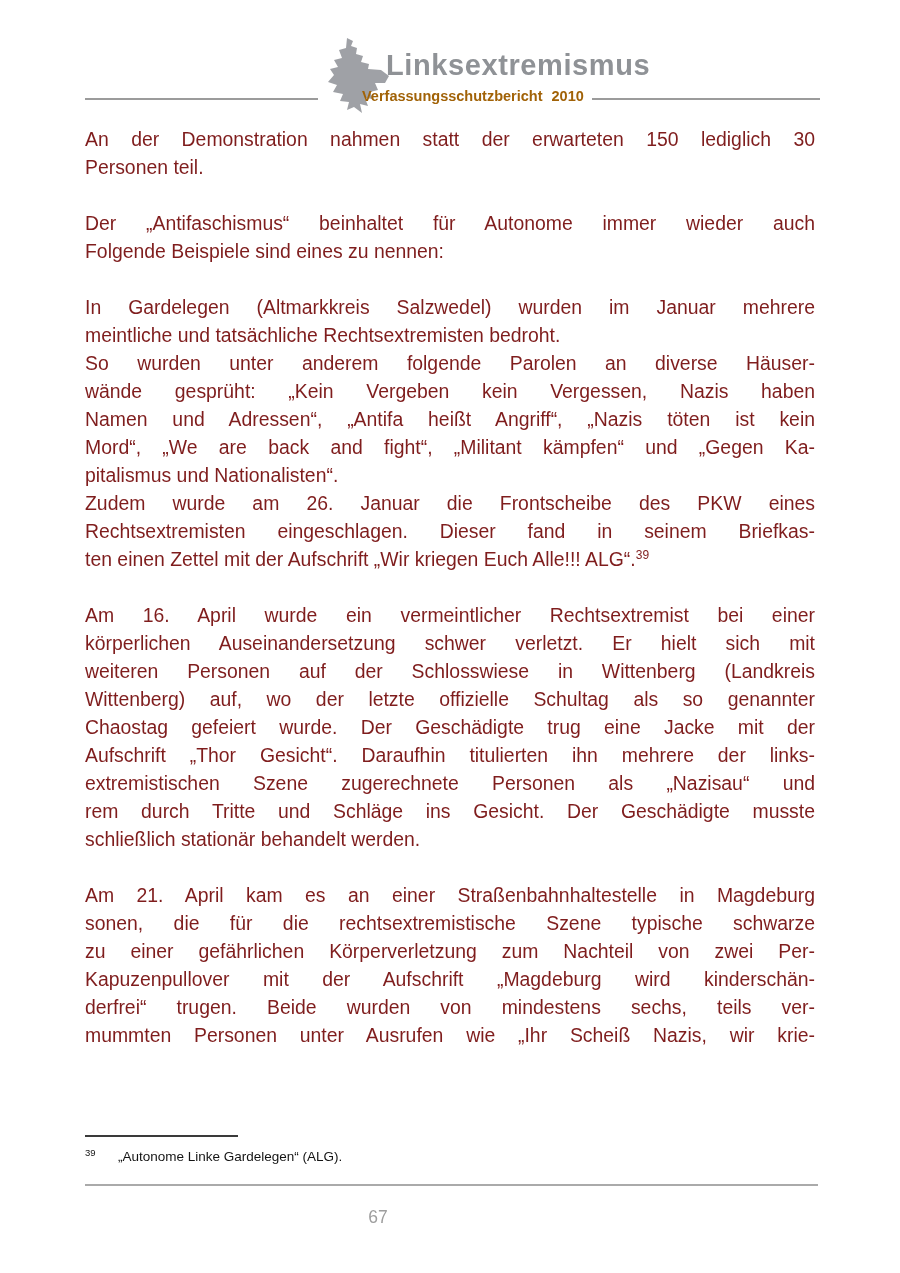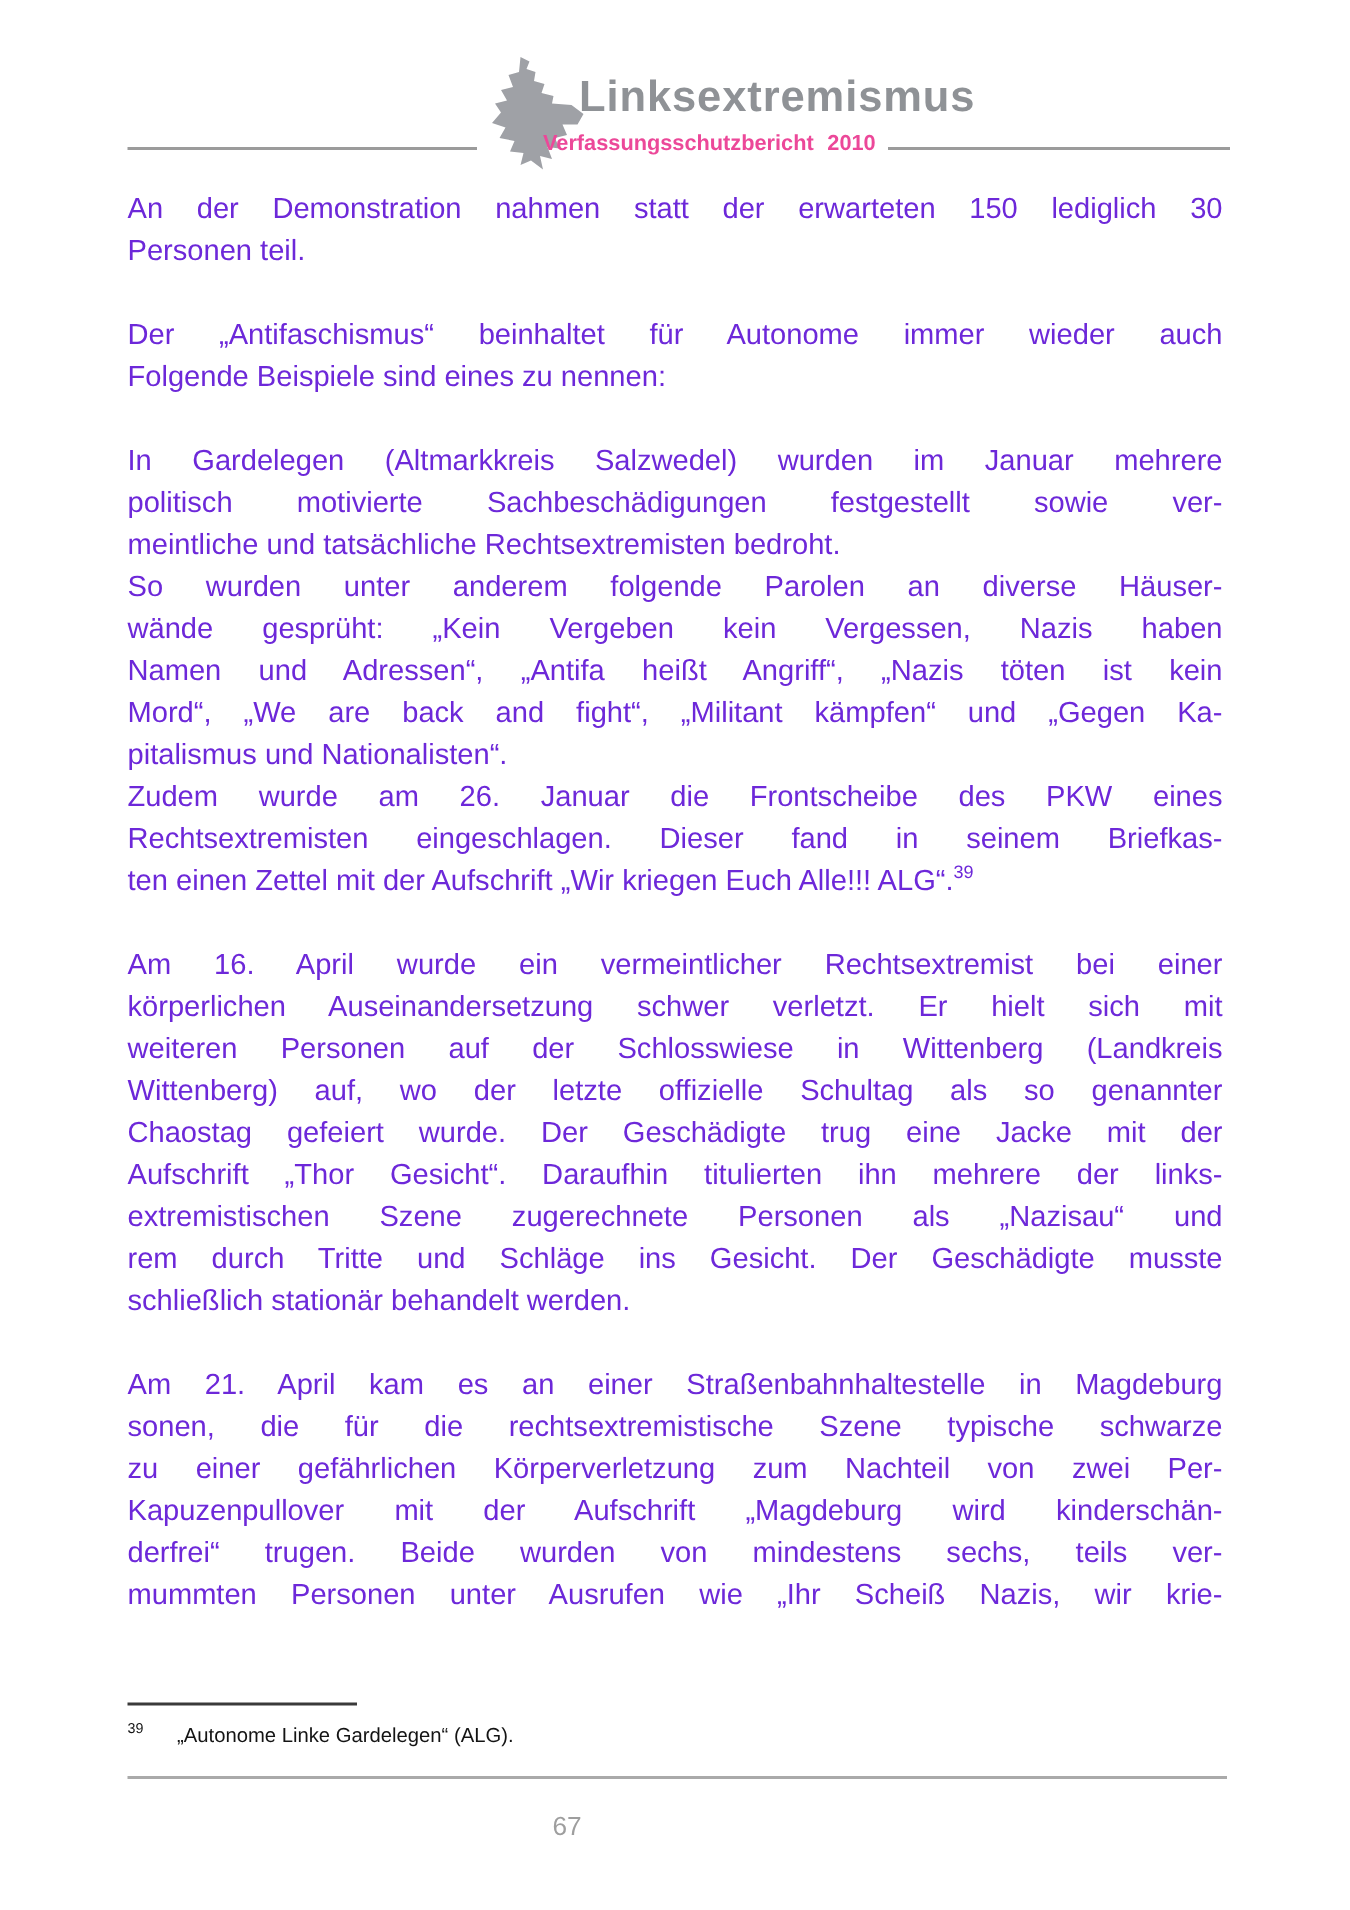--- a/index.html
+++ b/index.html
@@ -16,28 +16,28 @@
   .hdr-rule.left{left:85px;width:233px;}
   .hdr-rule.right{left:592px;width:228px;}
   .map-icon{position:absolute;left:321px;top:36px;width:72px;height:80px;}
   .hdr-title{
     position:absolute;left:386px;top:48px;
     font-size:29px;font-weight:bold;color:#8f9296;
     letter-spacing:0.6px;line-height:34px;white-space:nowrap;
   }
   .hdr-subtitle{
     position:absolute;left:362px;top:88px;
-    font-size:14.5px;font-weight:bold;color:#ec4899;
+    font-size:14.5px;font-weight:bold;color:#a16207;
     word-spacing:5px;line-height:16px;white-space:nowrap;
   }
 
   
   .body-text{
     position:absolute;left:85px;top:125px;width:730px;
-    color:#6d28d9;font-size:19.4px;
+    color:#7f1d1d;font-size:19.4px;
   }
   .para{margin:0 0 28px 0;}
   .line{height:28px;line-height:28px;overflow:visible;}
   .line.j{text-align:justify;text-align-last:justify;}
   .fn-ref{font-size:12px;vertical-align:super;line-height:0;}
 
   
   .fn-divider{position:absolute;left:85px;top:1135px;width:153px;height:2px;background:#3a3a3a;}
   .footnote{position:absolute;left:85px;top:1146px;width:730px;color:#141414;font-size:13.5px;line-height:18px;}
   .fn-marker{position:absolute;left:0;top:-2px;font-size:9.5px;}
@@ -72,21 +72,20 @@
       <div class="line">Personen teil.</div>
     </div>
 
     <div class="para">
       <div class="line j">Der „Antifaschismus“ beinhaltet für Autonome immer wieder auch</div>
       <div class="line">Folgende Beispiele sind eines zu nennen:</div>
     </div>
 
     <div class="para">
       <div class="line j">In Gardelegen (Altmarkkreis Salzwedel) wurden im Januar mehrere</div>
-      <div class="line j">politisch motivierte Sachbeschädigungen festgestellt sowie ver-</div>
       <div class="line">meintliche und tatsächliche Rechtsextremisten bedroht.</div>
       <div class="line j">So wurden unter anderem folgende Parolen an diverse Häuser-</div>
       <div class="line j">wände gesprüht: „Kein Vergeben kein Vergessen, Nazis haben</div>
       <div class="line j">Namen und Adressen“, „Antifa heißt Angriff“, „Nazis töten ist kein</div>
       <div class="line j">Mord“, „We are back and fight“, „Militant kämpfen“ und „Gegen Ka-</div>
       <div class="line">pitalismus und Nationalisten“.</div>
       <div class="line j">Zudem wurde am 26. Januar die Frontscheibe des PKW eines</div>
       <div class="line j">Rechtsextremisten eingeschlagen. Dieser fand in seinem Briefkas-</div>
       <div class="line"><span>ten einen Zettel mit der Aufschrift „Wir kriegen Euch Alle!!! ALG“.</span><sup class="fn-ref">39</sup></div>
     </div>

